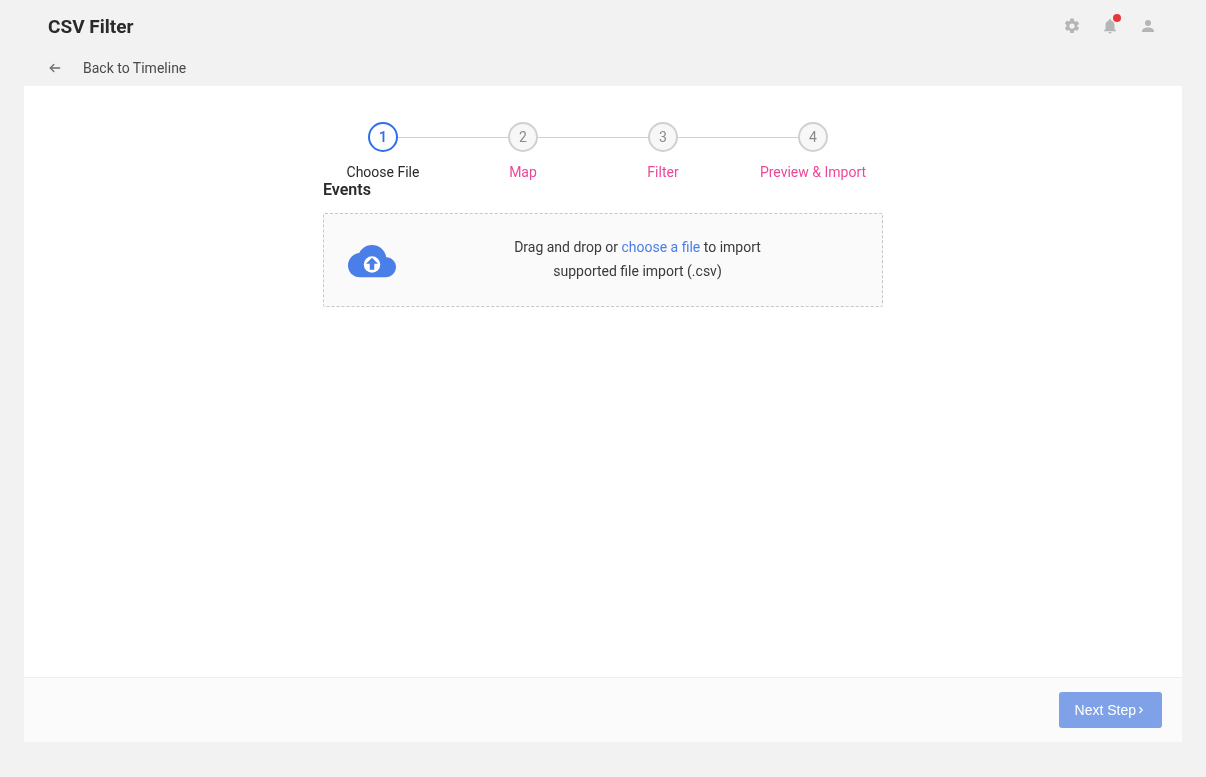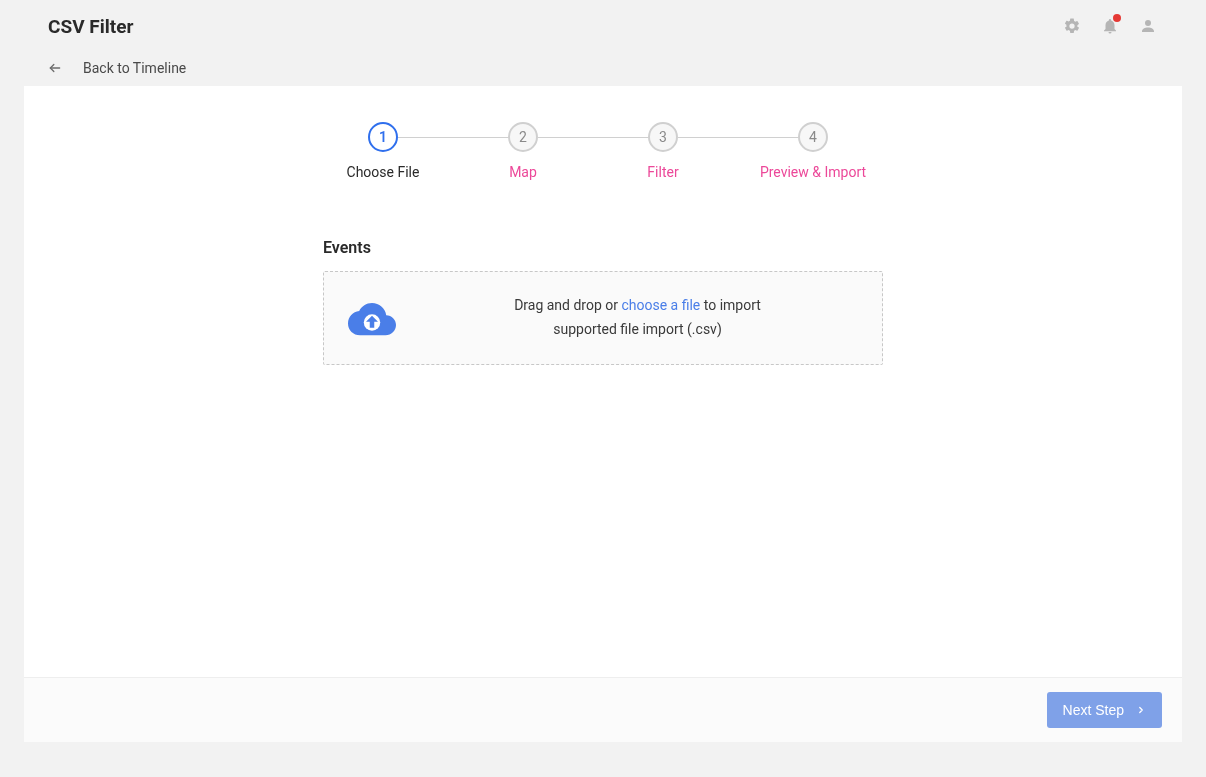--- a/index.html
+++ b/index.html
@@ -130,21 +130,20 @@
   .line {
     position: absolute;
     top: 15px;
     height: 1px;
     background: #d0d0d0;
     z-index: 1;
   }
 
   .content-wrap {
     width: 560px;
-    margin-top: 58px;
   }
   .section-title {
     font-size: 16px;
     font-weight: 600;
     color: #2a2a2a;
     margin-bottom: 14px;
   }
   .dropzone {
     border: 1px dashed #c7c7c7;
     background: #fafafa;
@@ -179,21 +178,21 @@
   }
   .next-btn {
     background: #7fa1e8;
     color: #fff;
     border: none;
     border-radius: 3px;
     padding: 10px 16px;
     font-size: 14px;
     display: inline-flex;
     align-items: center;
-    gap: 12px;
+    gap: 0;
     cursor: pointer;
     font-weight: 500;
   }
   .next-btn svg { width: 10px; height: 10px; fill: currentColor; }
 </style>
 </head>
 <body>
 
 <div class="topbar">
   <div class="topbar-title">CSV Filter</div>

